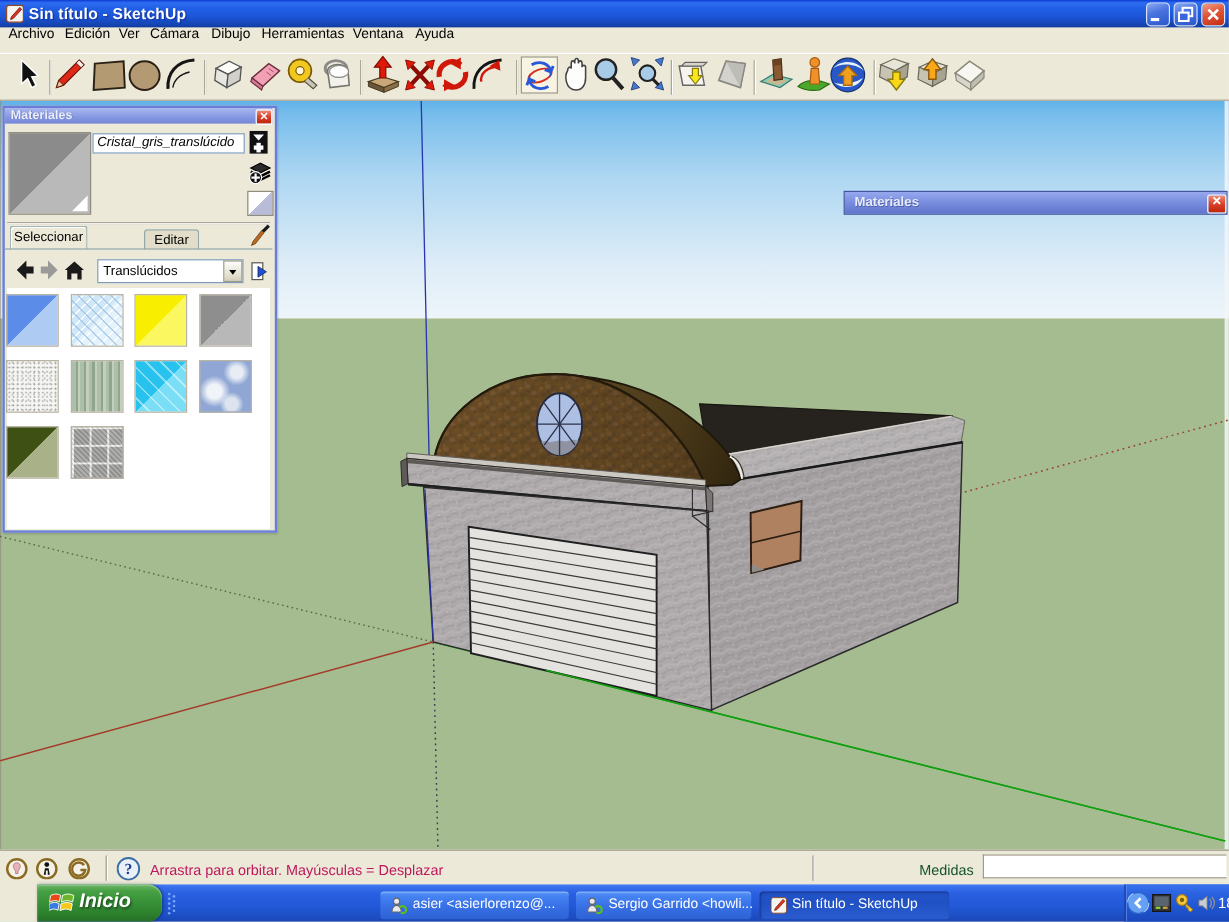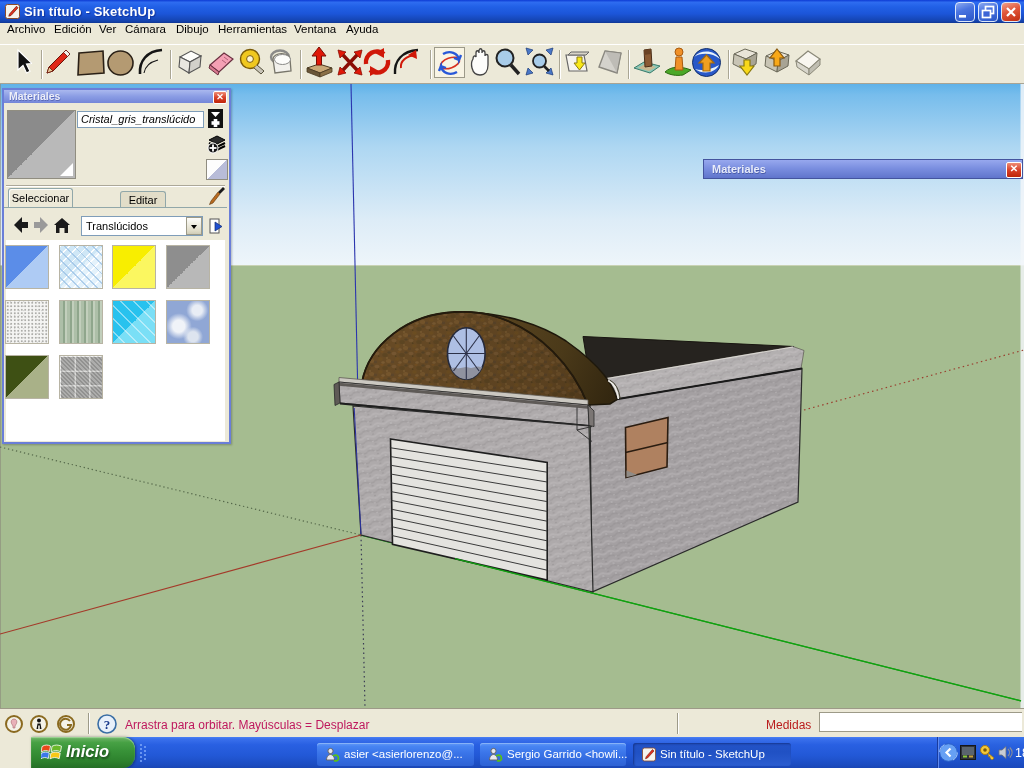--- a/index.html
+++ b/index.html
@@ -38,21 +38,21 @@
 #ddbtn:after{content:"";position:absolute;left:4px;top:7px;border-left:3.5px solid transparent;border-right:3.5px solid transparent;border-top:4px solid #000;}
 #palwhite{left:2px;top:150px;width:219px;height:201px;background:#fff;}
 .sw{position:absolute;width:44px;height:44px;border:1px solid #b8b4a4;box-sizing:border-box;}
 
 #instructor{left:703px;top:159px;width:320px;height:20px;background:linear-gradient(180deg,#97a8ee 0%,#7b8fe0 45%,#6075cc 100%);border:1px solid #44549e;box-sizing:border-box;}
 #instrtext{left:8px;top:3px;color:#e8ecfa;font-size:11px;font-weight:bold;text-shadow:0.5px 0.5px 0 #4a5ba8;}
 #instrx{left:302px;top:2px;width:14px;height:14px;background:linear-gradient(180deg,#ef8d75,#d8412a 50%,#bf2508);border:1px solid #fff;border-radius:2px;color:#fff;font-size:10px;line-height:12px;text-align:center;font-weight:bold;}
 
 #statusbar{left:0;top:708px;width:1024px;height:29px;background:#ECE9D8;border-top:1px solid #9d9a88;box-sizing:border-box;}
 #sbtext{left:125px;top:9px;font-size:12px;color:#be185d;}
-#sbmed{left:766px;top:9px;font-size:12px;color:#b91c1c;}
+#sbmed{left:766px;top:9px;font-size:12px;color:#14532d;}
 #sbbox{left:819px;top:3px;width:203px;height:20px;background:#fff;border:1px solid #9d9a88;border-right:none;box-sizing:border-box;}
 .sbsep{position:absolute;top:4px;width:1px;height:21px;background:#9d9a88;border-right:1px solid #fff;}
 
 #taskbar{left:0;top:737px;width:1024px;height:31px;background:linear-gradient(180deg,#4a80f4 0%,#3a70ec 6%,#2960e2 25%,#2258d6 60%,#1c4cc0 90%,#1a46b4 100%);margin-left:31px;}
 #startbtn{left:0;top:0;width:104px;height:31px;border-radius:0 12px 12px 0;background:linear-gradient(180deg,#71b56a 0%,#47a144 18%,#389238 45%,#2e832e 75%,#256f26 100%);box-shadow:inset 0 1px 1px #9ed496, 1px 0 3px rgba(0,0,0,.4);}
 #starttext{left:35px;top:5px;color:#fff;font-size:16.5px;font-weight:bold;font-style:italic;text-shadow:1px 1.5px 2px #1e4d1e;}
 .tbtn{position:absolute;top:6px;height:23px;border-radius:3px;background:linear-gradient(180deg,#639af8 0%,#4784f2 15%,#3a74e8 45%,#3168dc 80%,#2e62d4 100%);box-shadow:inset 0 1px 0 #86b2f8;color:#fff;font-size:11.5px;}
 .tbtn .lbl{position:absolute;left:27px;top:5px;white-space:nowrap;overflow:hidden;}
 #tb4{background:linear-gradient(180deg,#2353c8 0%,#2051c4 40%,#2b5dd0 100%);box-shadow:inset 1px 1px 2px #16368e;}
 #tray{left:906px;top:0;width:118px;height:31px;background:linear-gradient(180deg,#3a74ec 0%,#2a62e0 25%,#2056d2 60%,#1a48bc 100%);border-left:1px solid #1a3c9c;box-shadow:inset 1px 0 0 #5e8af0;}

